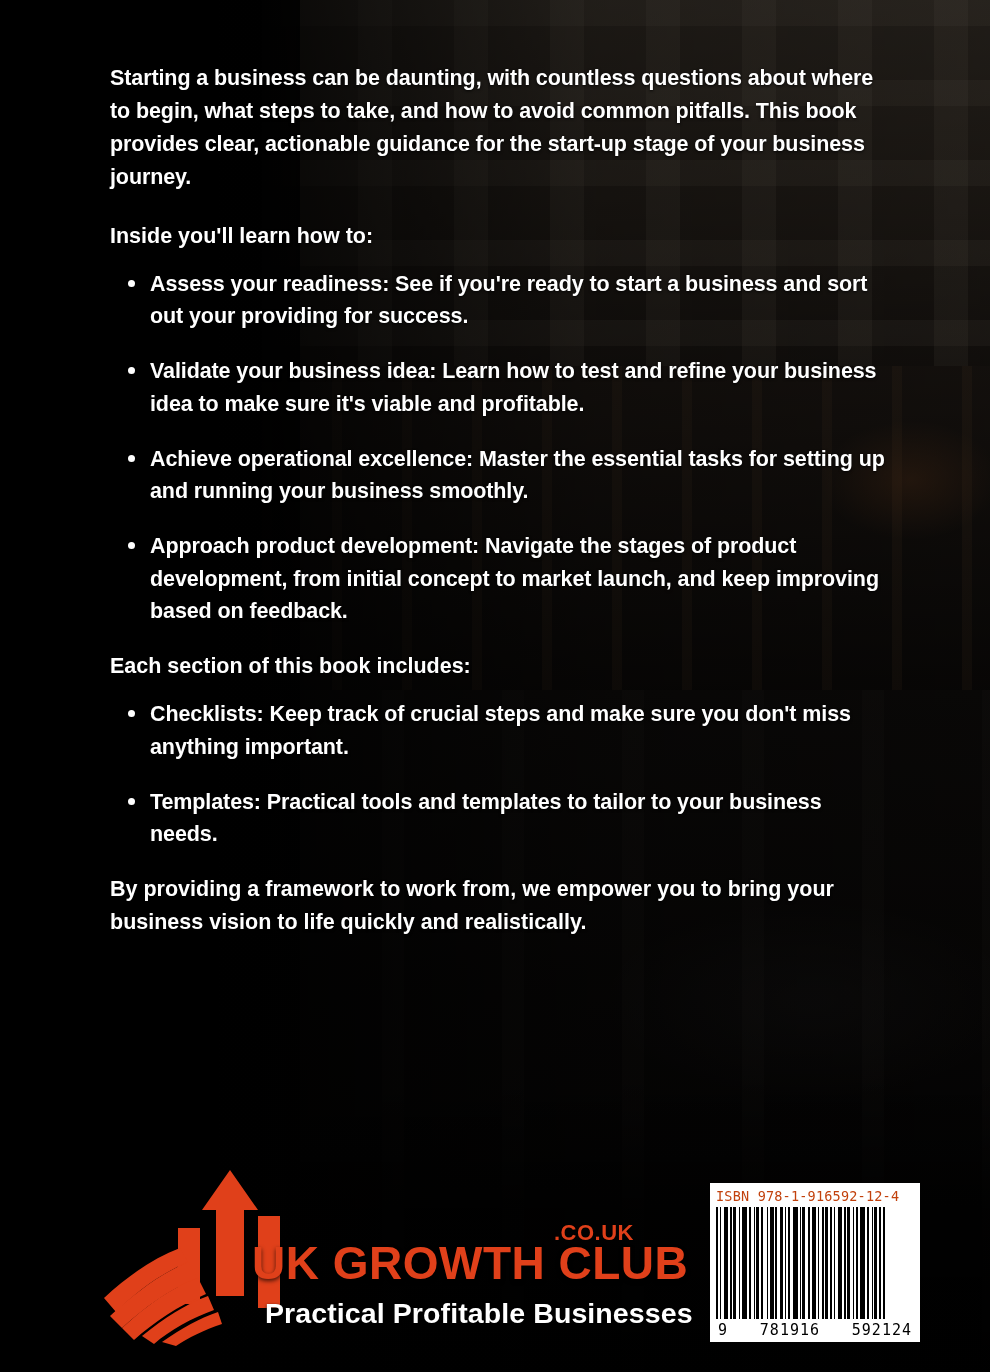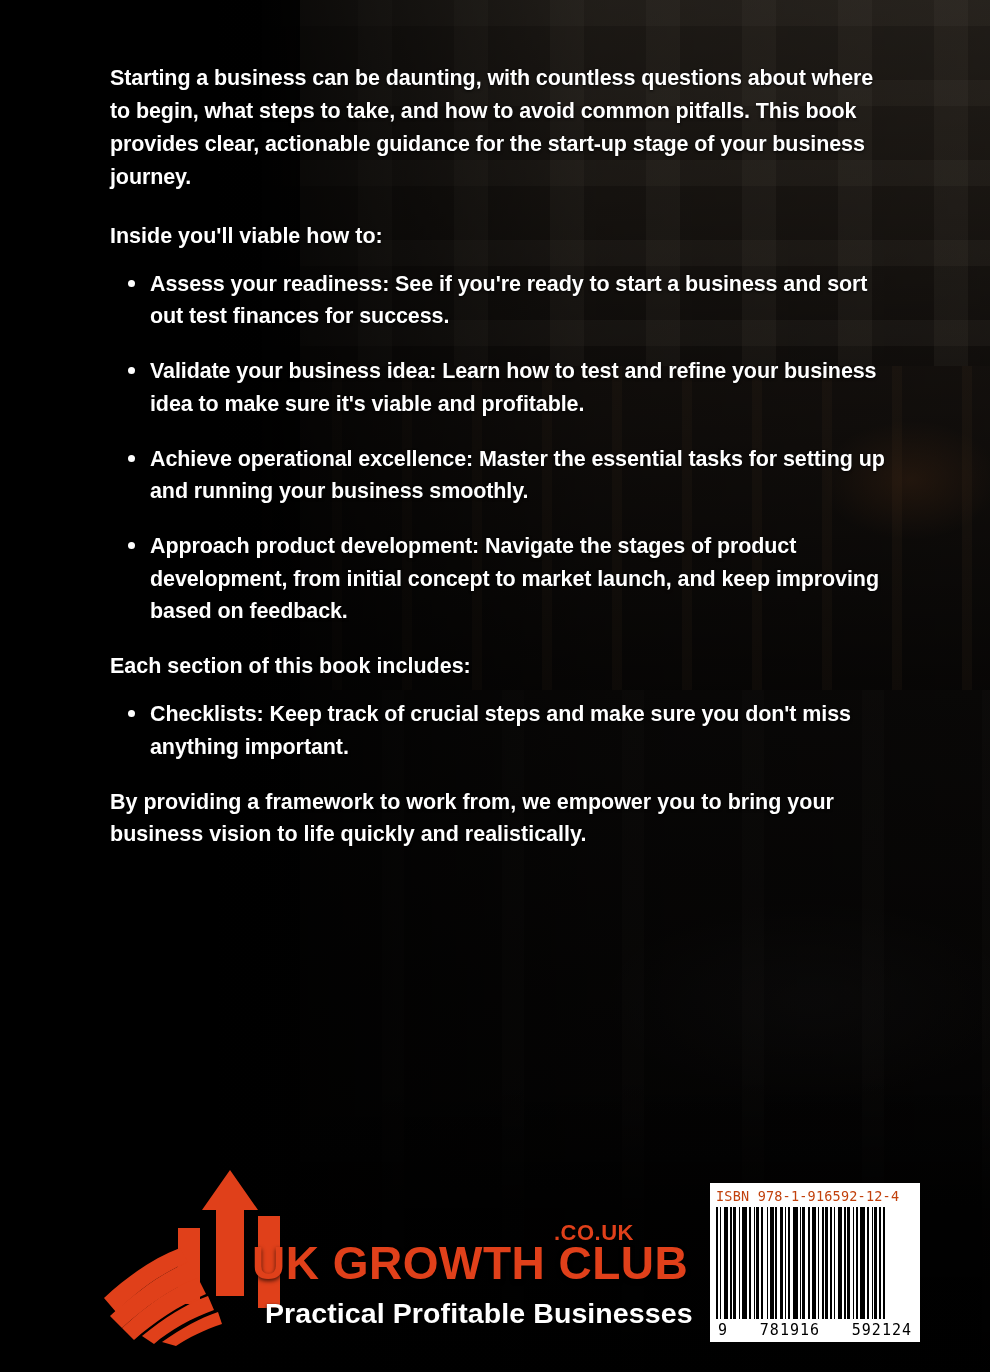--- a/index.html
+++ b/index.html
@@ -247,33 +247,34 @@
   <div class="bg-glow-a"></div>
   <div class="bg-glow-b"></div>
   <div class="bg-left-dark"></div>
   <div class="bg-scrim"></div>
   <div class="bg-bottom-scrim"></div>
 
   <div class="content">
 
     <p class="para">Starting a business can be daunting, with countless questions about where to begin, what steps to take, and how to avoid common pitfalls. This book provides clear, actionable guidance for the start-up stage of your business journey.</p>
 
-    <p class="lead-in">Inside you'll viable how to:</p>
+    <p class="lead-in">Inside you'll learn how to:</p>
 
     <ul class="bullets">
-      <li>Assess your readiness: See if you're ready to start a business and sort out test finances for success.</li>
+      <li>Assess your readiness: See if you're ready to start a business and sort out your providing for success.</li>
       <li>Validate your business idea: Learn how to test and refine your business idea to make sure it's viable and profitable.</li>
       <li>Achieve operational excellence: Master the essential tasks for setting up and running your business smoothly.</li>
       <li>Approach product development: Navigate the stages of product development, from initial concept to market launch, and keep improving based on feedback.</li>
     </ul>
 
     <p class="lead-in">Each section of this book includes:</p>
 
     <ul class="bullets">
       <li>Checklists: Keep track of crucial steps and make sure you don't miss anything important.</li>
+      <li>Templates: Practical tools and templates to tailor to your business needs.</li>
     </ul>
 
     <p class="closing">By providing a framework to work from, we empower you to bring your business vision to life quickly and realistically.</p>
   </div>
 
   <div class="logo-block">
     <svg class="logo-svg" width="300" height="180" viewBox="0 0 300 180">
       <g fill="#E0401A">
 
         <polygon points="128,4 156,44 142,44 142,130 114,130 114,44 100,44"></polygon>

